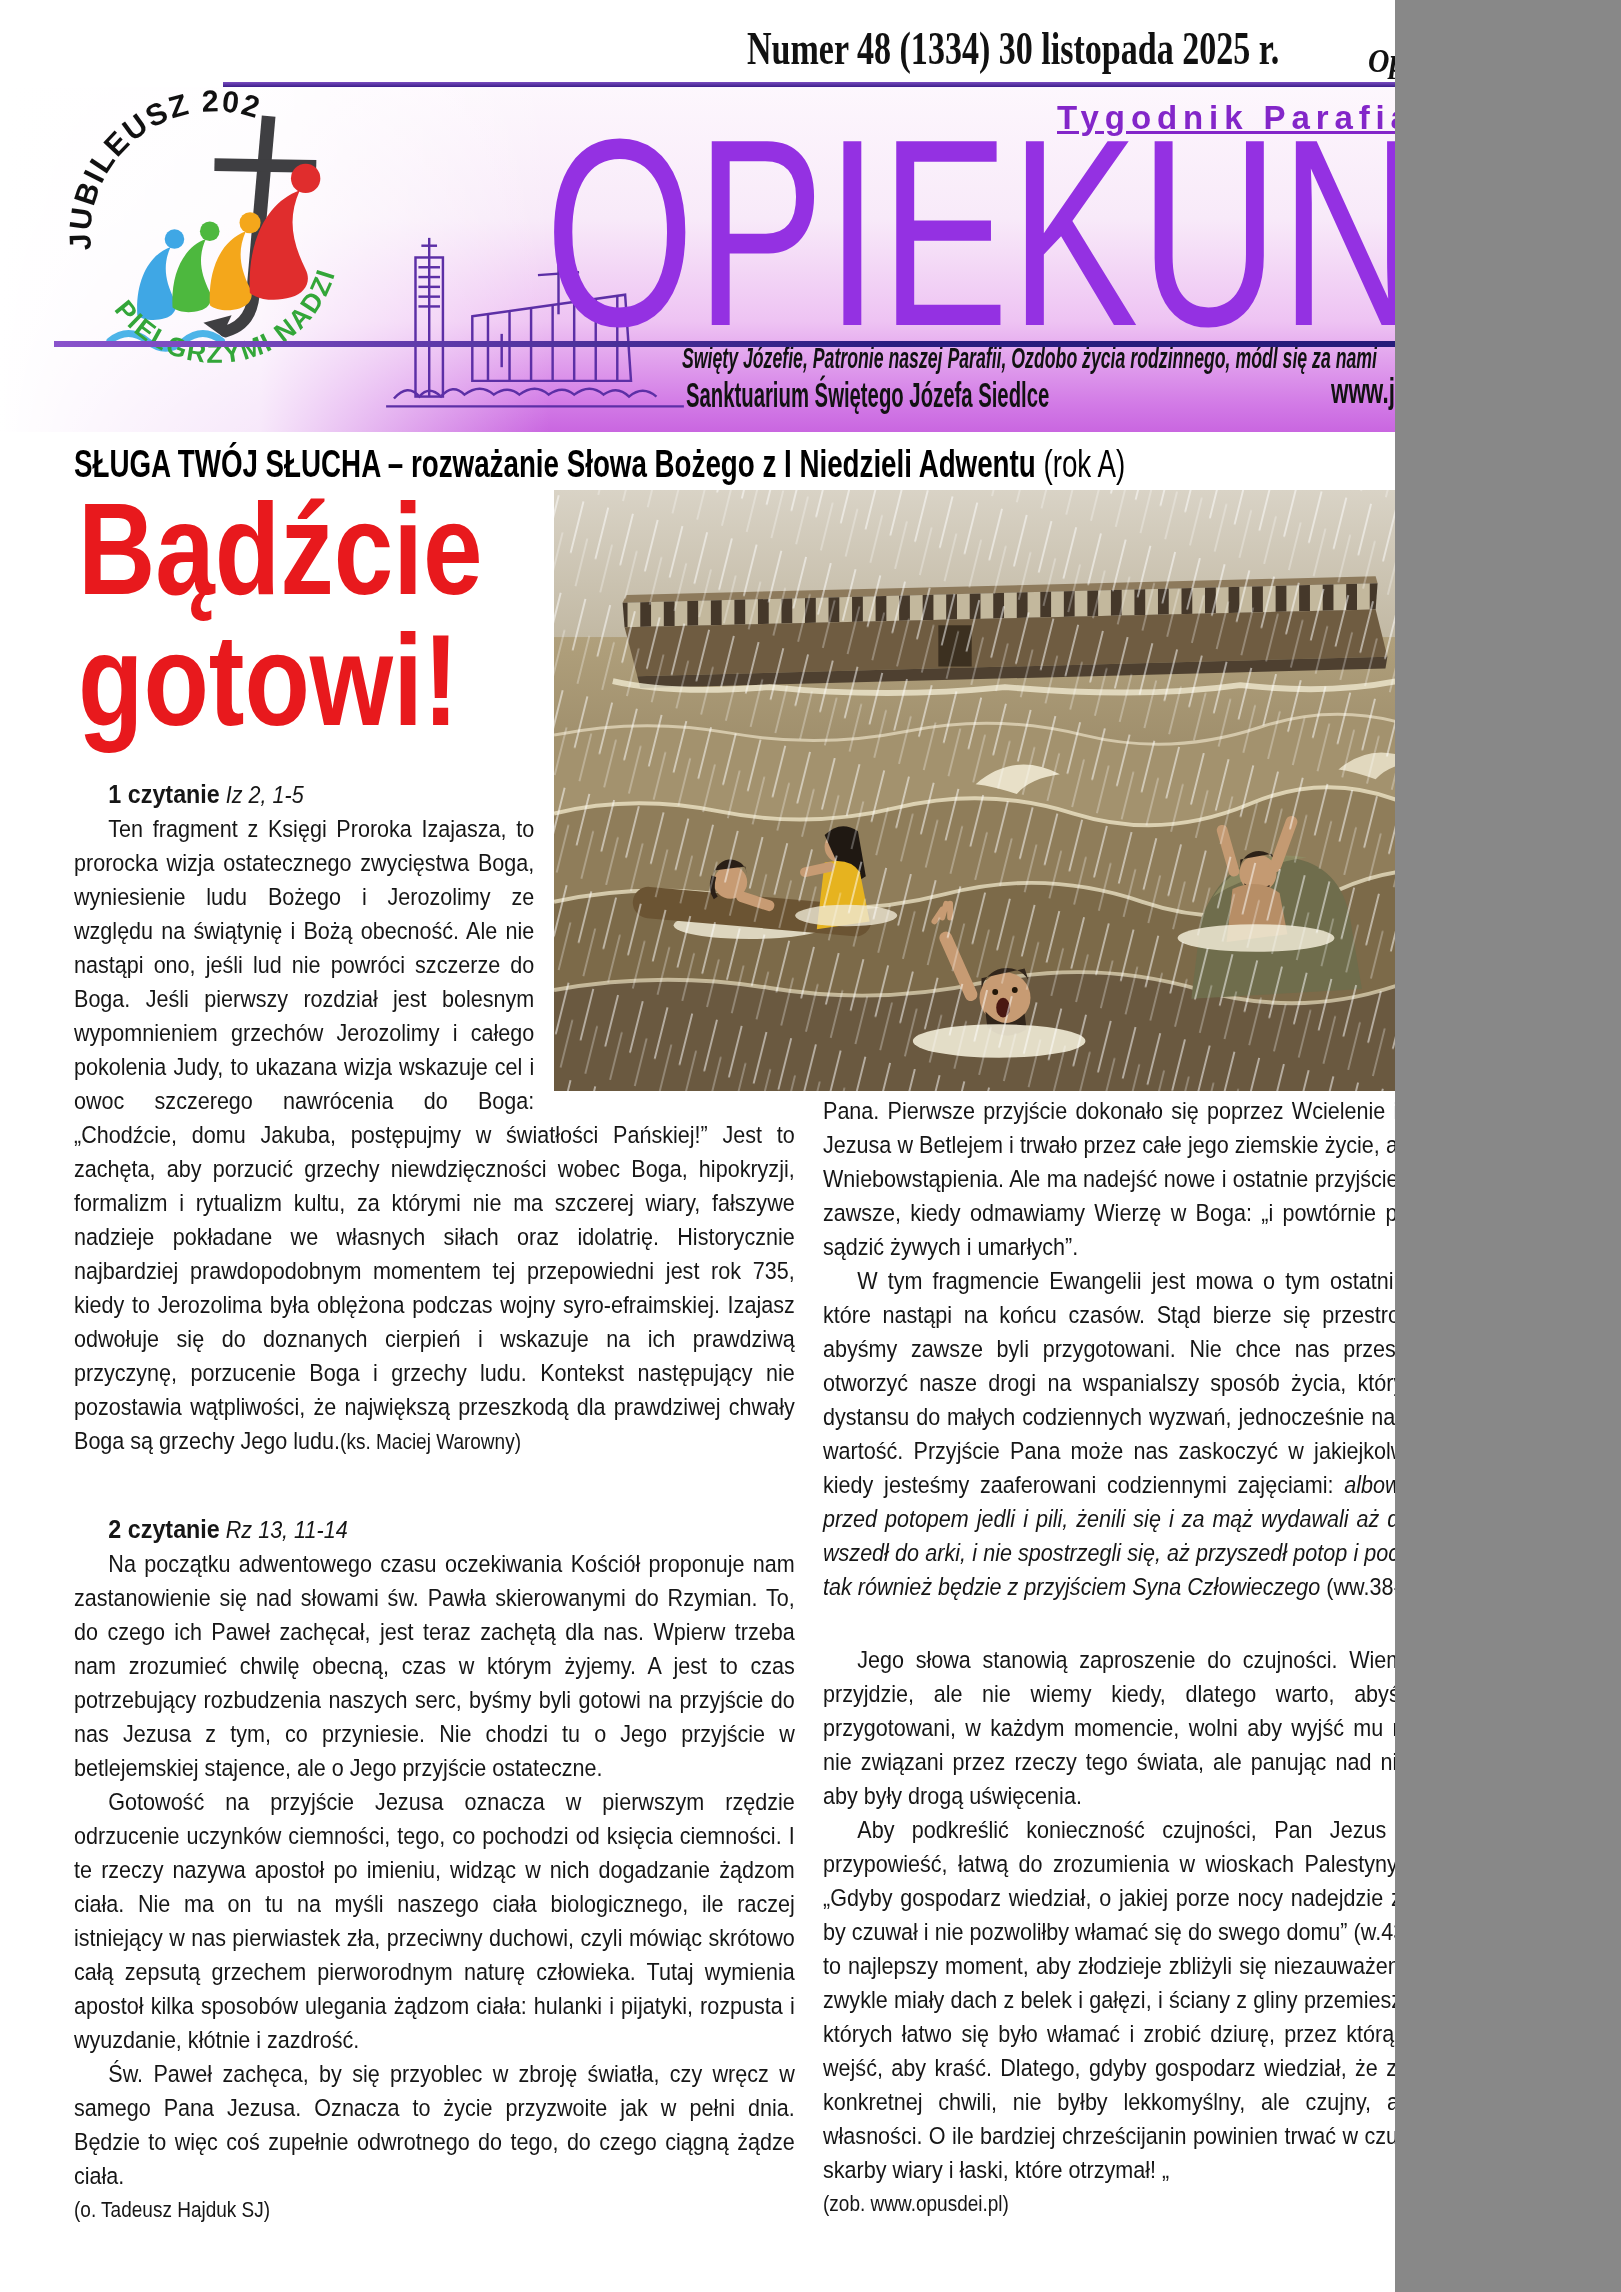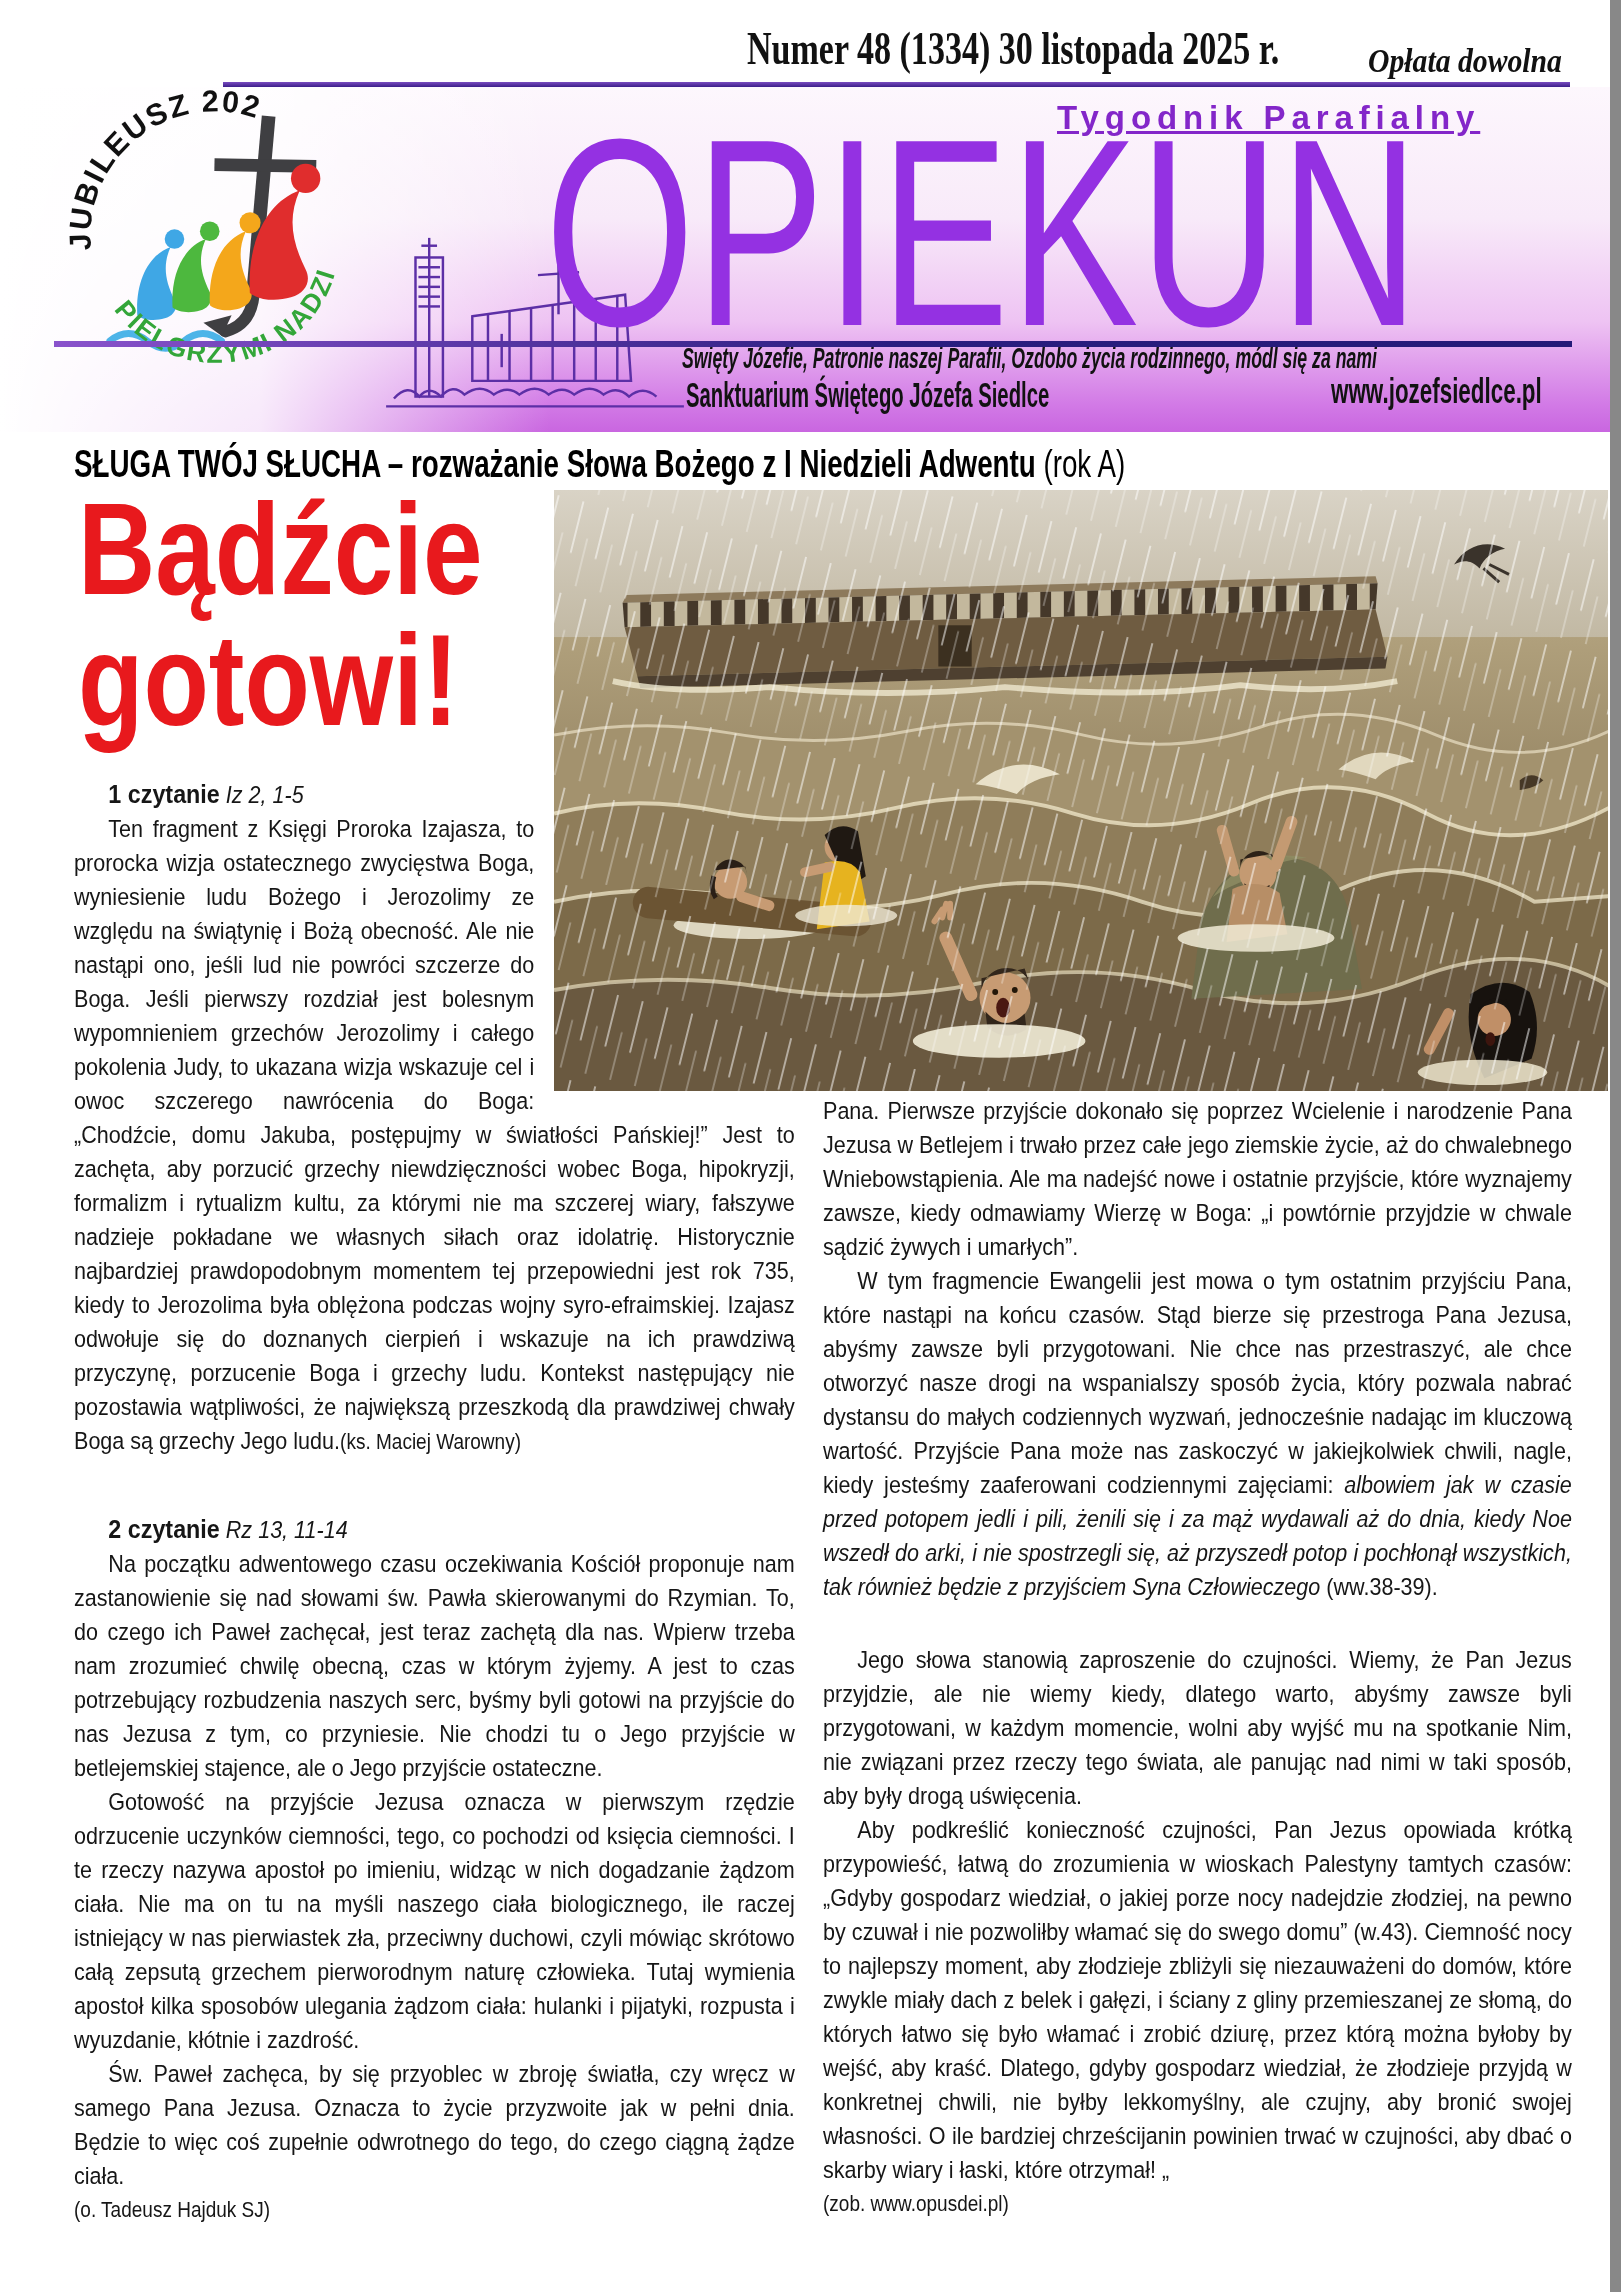--- a/index.html
+++ b/index.html
@@ -1,16 +1,16 @@
 <!DOCTYPE html>
 <html lang="pl"><head>
 <meta charset="utf-8">
 <style>
   html,body{margin:0;padding:0;background:#888;}
-  .page{position:relative;width:1610px;height:2293px;background:#ffffff;overflow:hidden;
+  .page{position:relative;width:1395px;height:2293px;background:#ffffff;overflow:hidden;
         font-family:"Liberation Sans",sans-serif;color:#1a1a1a;}
   
   .issue-line{position:absolute;left:747px;top:21.6px;font-family:"Liberation Serif",serif;
               font-weight:bold;font-size:46px;white-space:nowrap;transform:scaleX(.74);transform-origin:0 0;color:#111;}
   .fee-note{position:absolute;left:1368px;top:43px;font-family:"Liberation Serif",serif;
             font-weight:bold;font-style:italic;font-size:33px;white-space:nowrap;transform:scaleX(.9);transform-origin:0 0;color:#111;}
   .top-rule{position:absolute;left:223px;top:82px;width:1347px;height:4.9px;
             background:linear-gradient(180deg,#7a4cc0,#3c1f8a);}
   
   .masthead{position:absolute;left:0;top:87px;width:1621px;height:345px;

